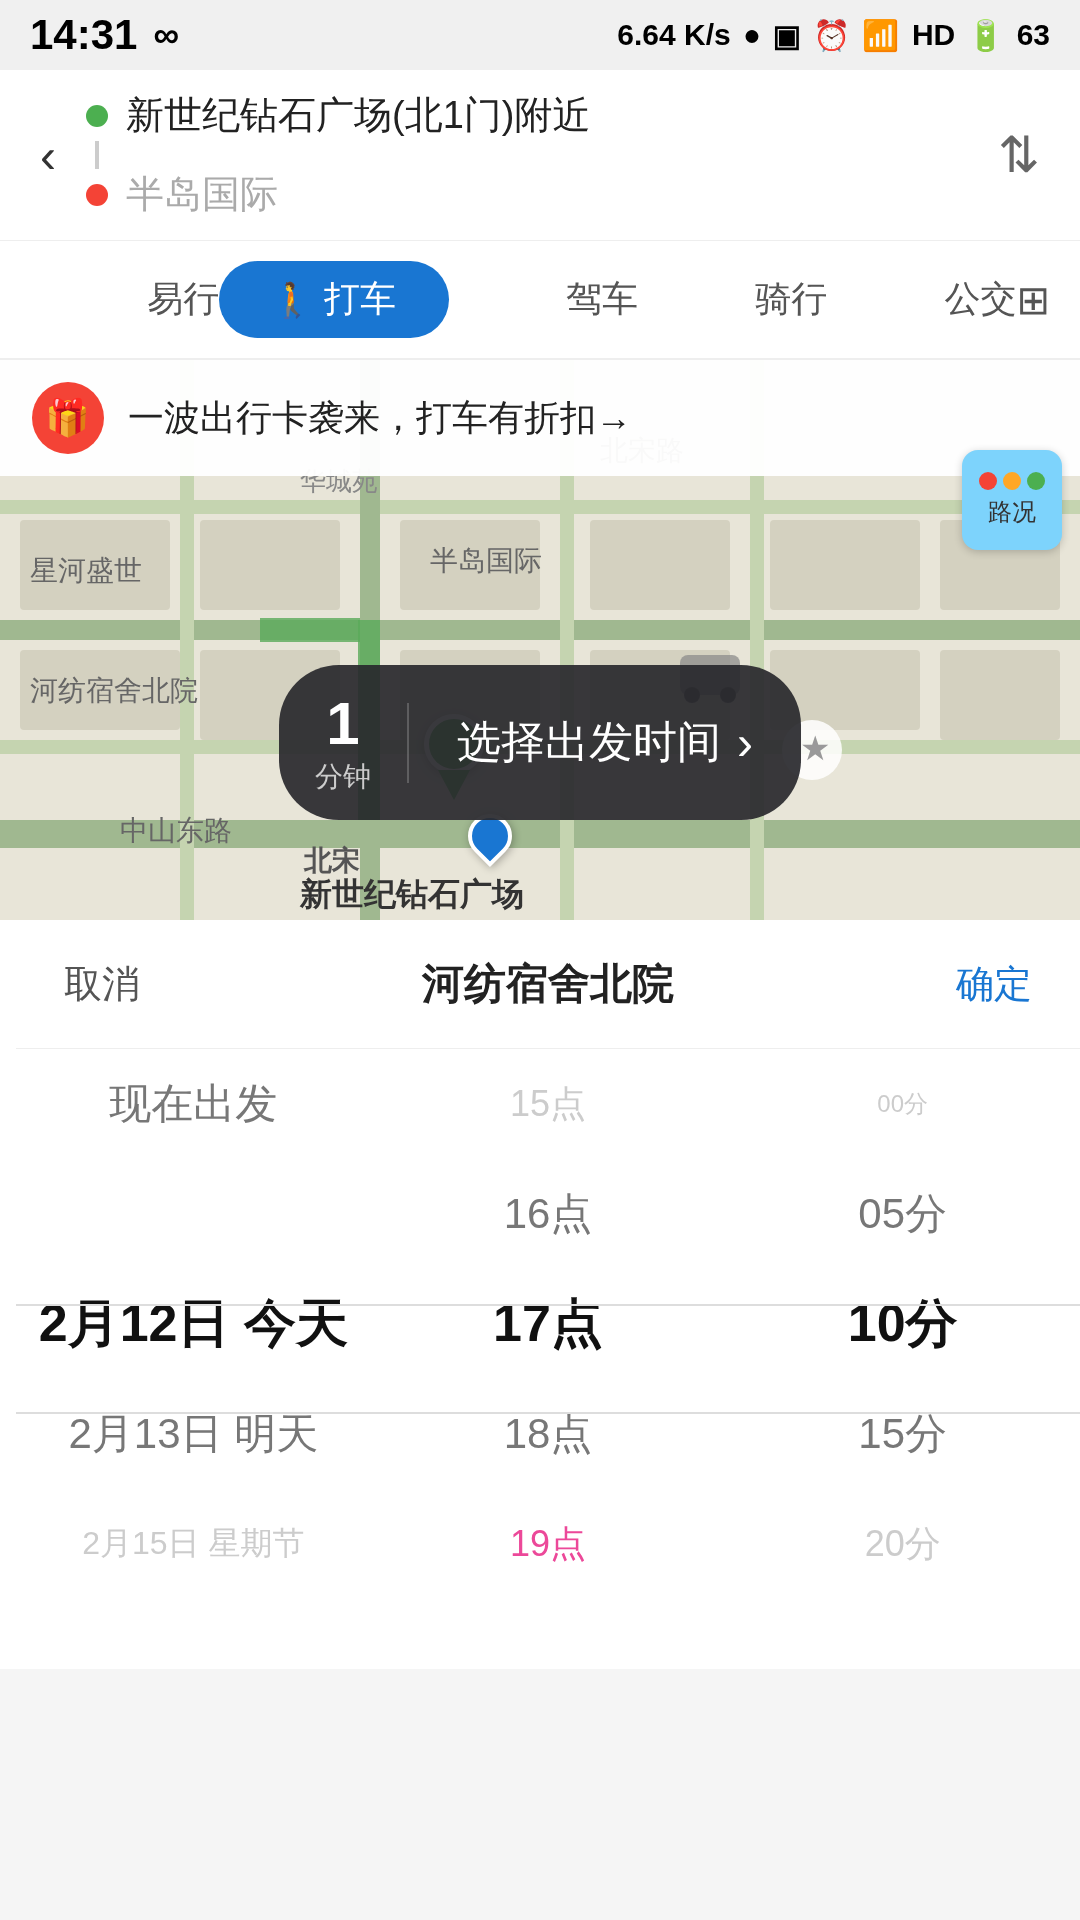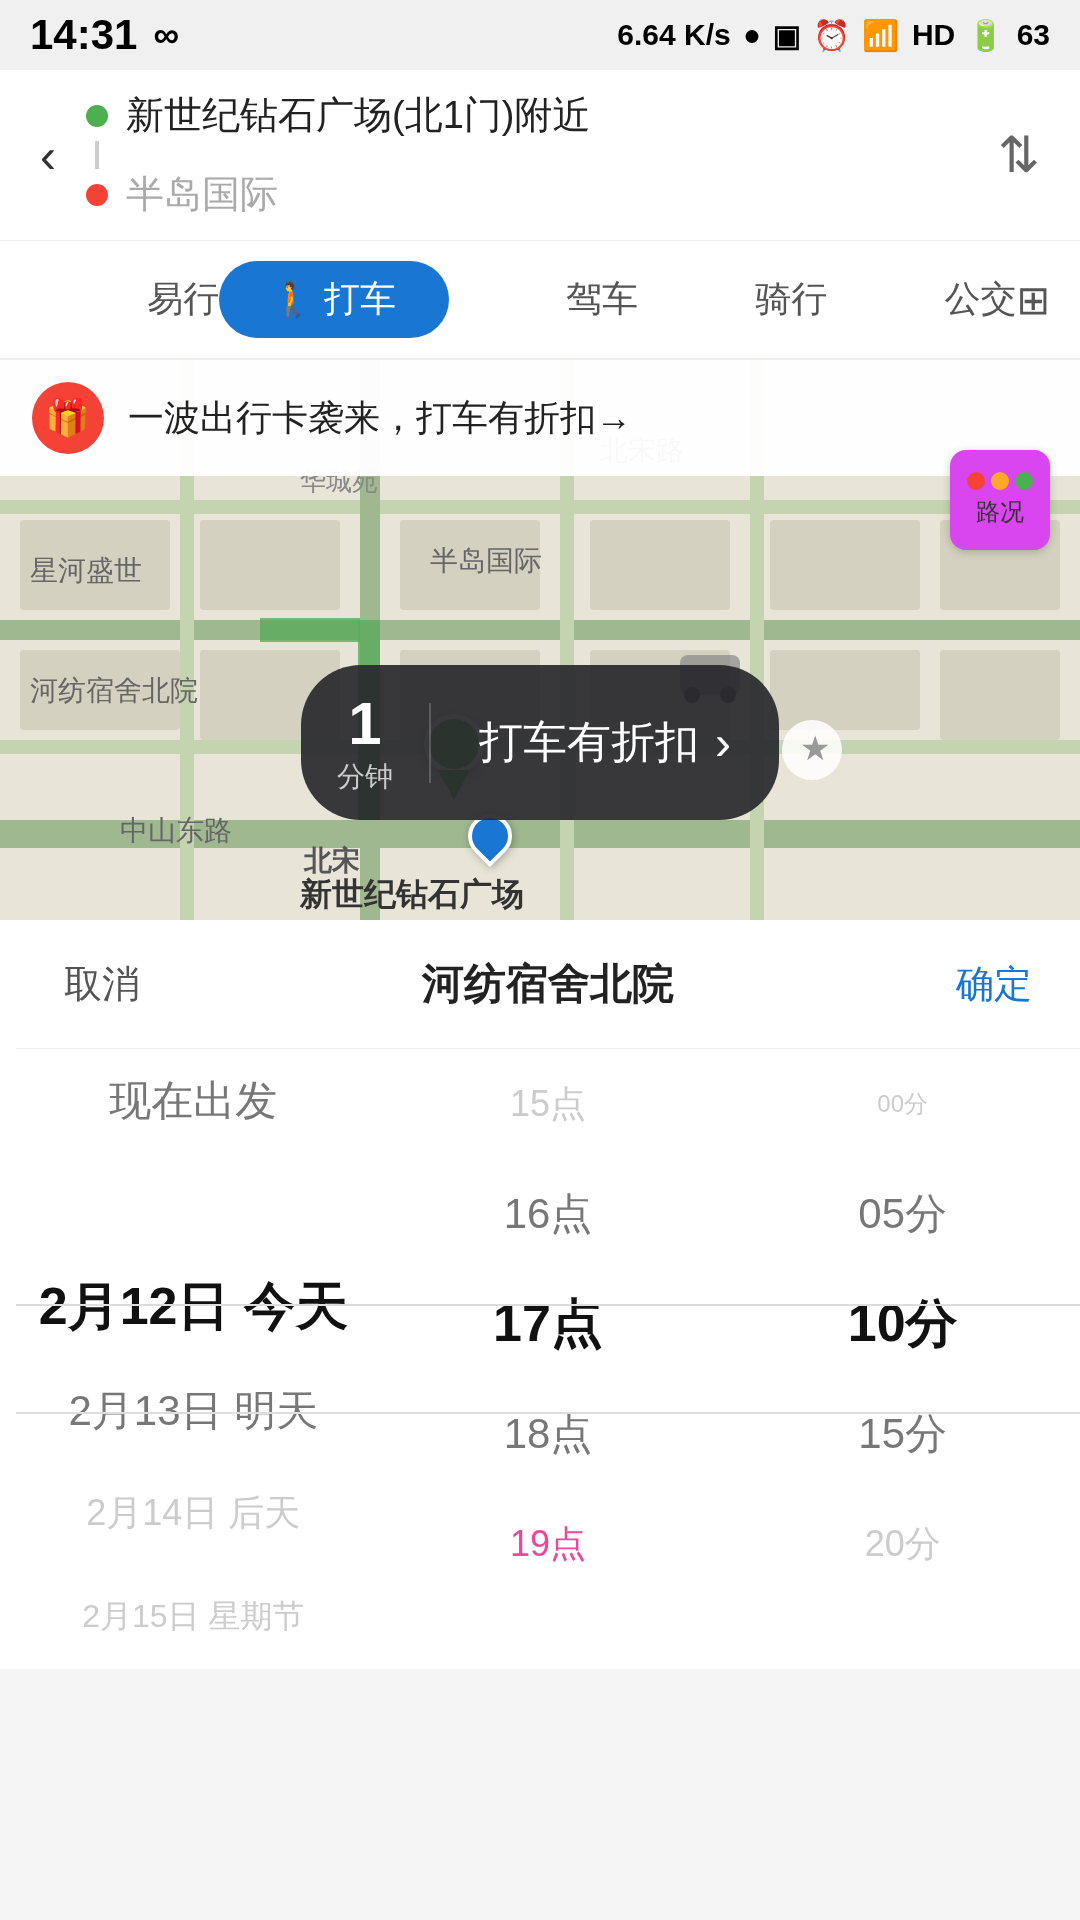--- a/index.html
+++ b/index.html
@@ -159,22 +159,22 @@
     
     .map-bg {
       position: absolute;
       top: 0; left: 0; right: 0; bottom: 0;
     }
 
     
     .road-btn {
       position: absolute;
       top: 90px;
-      right: 30px;
-      background: #d946ef;
+      right: 18px;
+      background: #7dd3fc;
       border-radius: 16px;
       width: 100px;
       height: 100px;
       display: flex;
       flex-direction: column;
       align-items: center;
       justify-content: center;
       box-shadow: 0 2px 8px rgba(0,0,0,0.2);
       z-index: 10;
     }
@@ -456,21 +456,21 @@
     <div style="width:44px;height:44px;background:#1976D2;border-radius:50% 50% 50% 0;transform:rotate(-45deg);border:4px solid #fff;box-shadow:0 2px 8px rgba(0,0,0,0.3);"></div>
   </div>
 
   <div class="taxi-bubble">
     <div class="taxi-time">
       <span class="taxi-time-num">1</span>
       <span class="taxi-time-unit">分钟</span>
     </div>
     <div class="taxi-divider"></div>
     <div class="taxi-action">
-      <span>打车有折扣</span>
+      <span>选择出发时间</span>
       <span class="taxi-arrow">›</span>
     </div>
   </div>
 </div>
 
 <div class="picker-panel">
   <div class="picker-header">
     <span class="picker-cancel">取消</span>
     <span class="picker-title">河纺宿舍北院</span>
     <span class="picker-confirm">确定</span>
@@ -487,23 +487,20 @@
 
       <div class="picker-item near" style="height:110px;font-size:40px;color:#555;">
         <span></span>
       </div>
       <div class="picker-item selected">
         <span>2月12日 今天</span>
       </div>
       <div class="picker-item near">
         <span>2月13日 明天</span>
       </div>
-      <div class="picker-item" style="color:#ccc;font-size:36px;">
-        <span>2月14日 后天</span>
-      </div>
       <div class="picker-item" style="color:#ccc;font-size:32px;">
         <span>2月15日 星期节</span>
       </div>
     </div>
 
     <div class="picker-col">
       <div class="picker-highlight"></div>
       <div class="picker-item" style="color:#ccc;font-size:36px;">
         <span>15点</span>
       </div>

